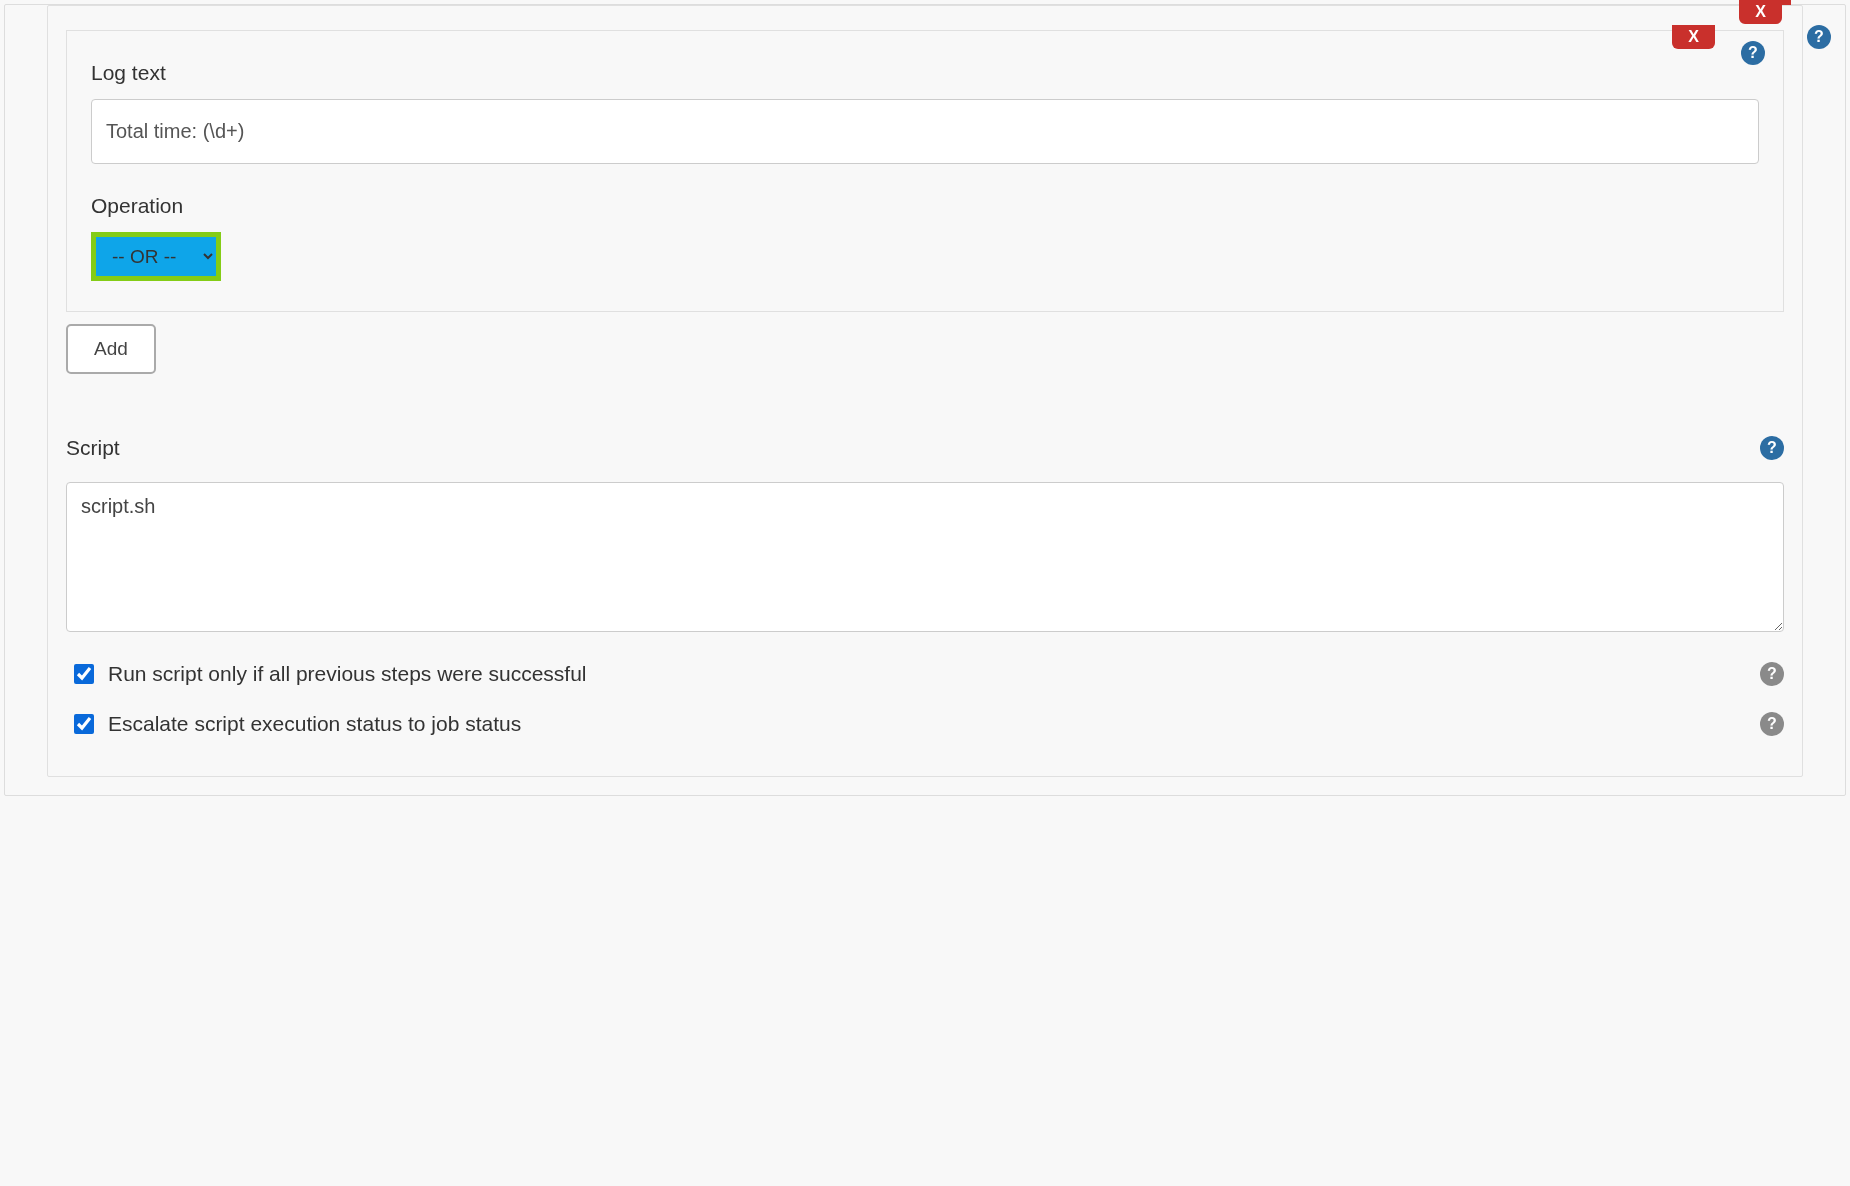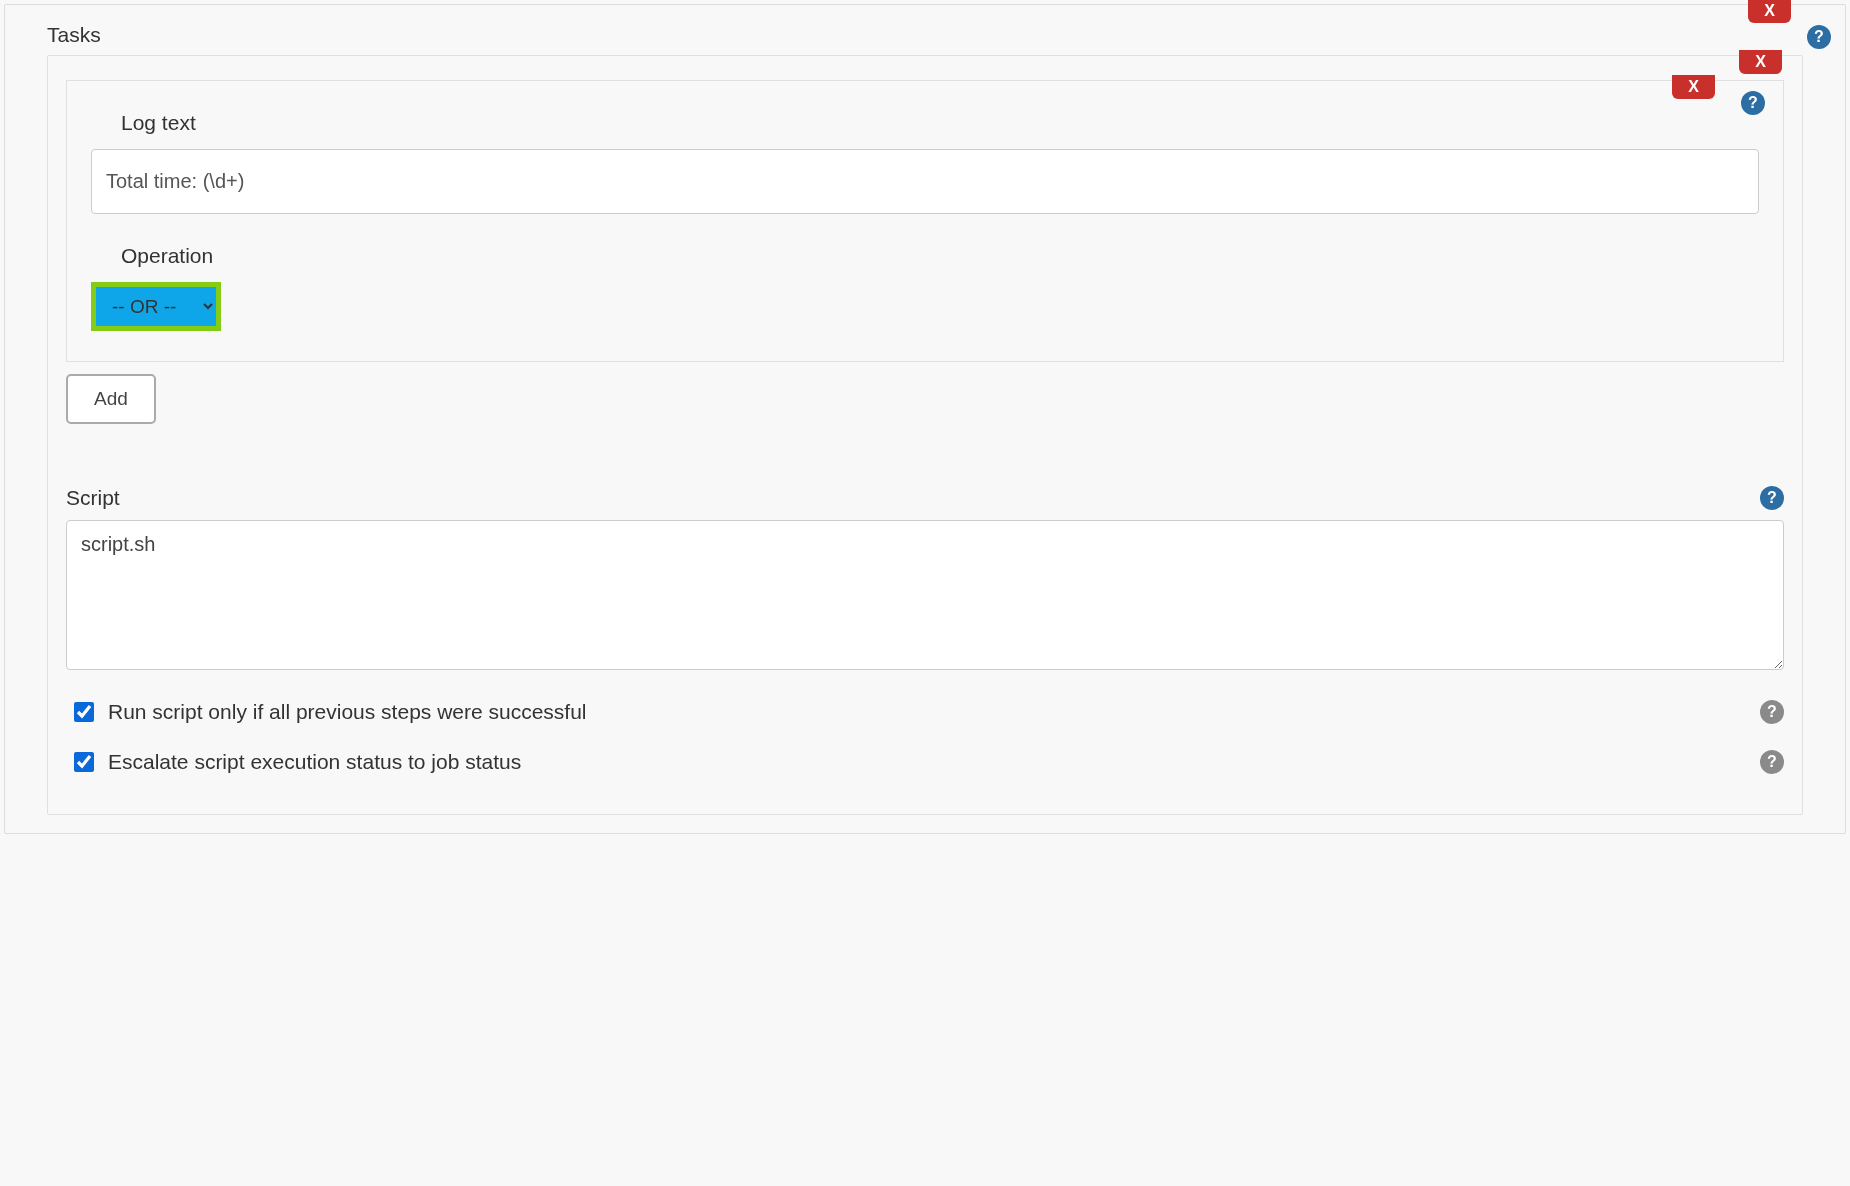--- a/index.html
+++ b/index.html
@@ -136,21 +136,20 @@
     .help-log {
       position: absolute;
       top: 10px;
       right: 18px;
     }
     .field-label {
       font-size: 21px;
       color: #333;
       margin-bottom: 14px;
       margin-top: 16px;
-      margin-left: 30px;
     }
     .field-label:first-child{
         margin-top: 12px;
     }
     .text-input {
       width: 100%;
       padding: 20px 14px;
       font-size: 20px;
       border: 1px solid #ccc;
       border-radius: 4px;
@@ -180,21 +179,21 @@
       font-family: inherit;
     }
     .script-row {
       margin: 30px 18px 10px 18px;
       position: relative;
     }
     .script-label-row {
       display: flex;
       justify-content: space-between;
       align-items: center;
-      margin-bottom: 10px;
+      margin-bottom: 22px;
     }
     .script-label {
       font-size: 21px;
       color: #333;
     }
     .textarea-input {
       width: 100%;
       min-height: 150px;
       padding: 12px 14px;
       font-size: 20px;
@@ -235,21 +234,20 @@
 <body>
 
 <div class="outer-container">
 
   <button class="remove-btn-outer">X</button>
   <span class="help-outer">
     <span class="help-icon">?</span>
   </span>
 
 
-  <div class="subsection-label">Tasks</div>
 
   <div class="tasks-container">
     <button class="remove-btn-tasks">X</button>
 
     <div class="log-container">
       <button class="remove-btn-log">X</button>
       <span class="help-log">
         <span class="help-icon">?</span>
       </span>
 

